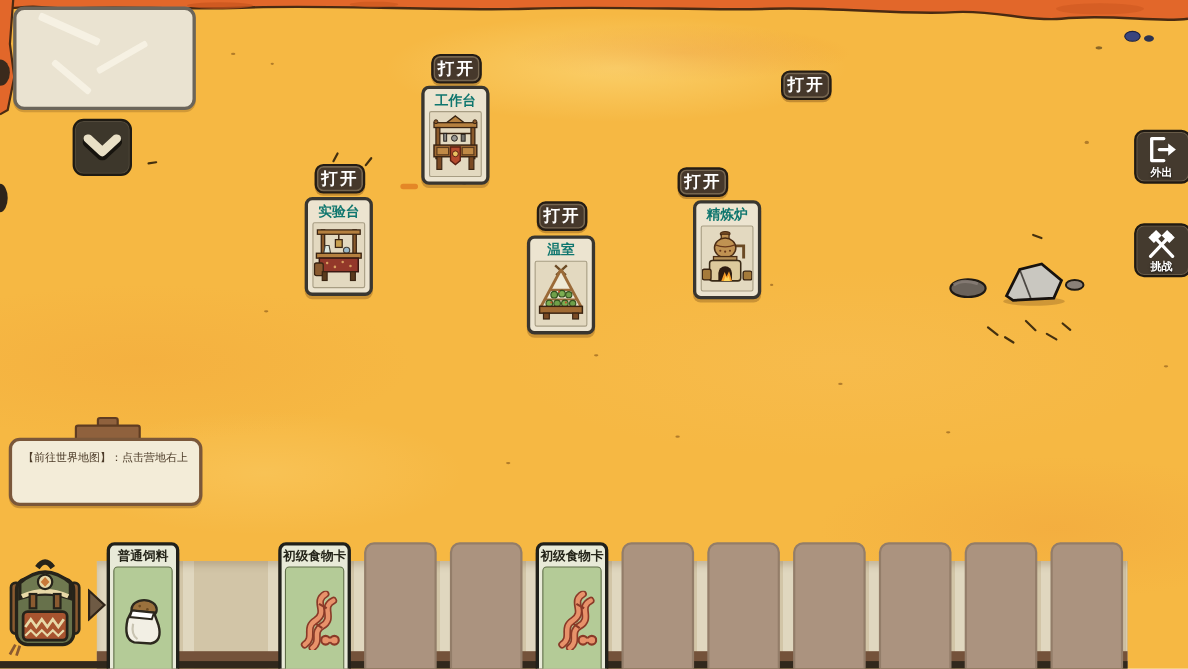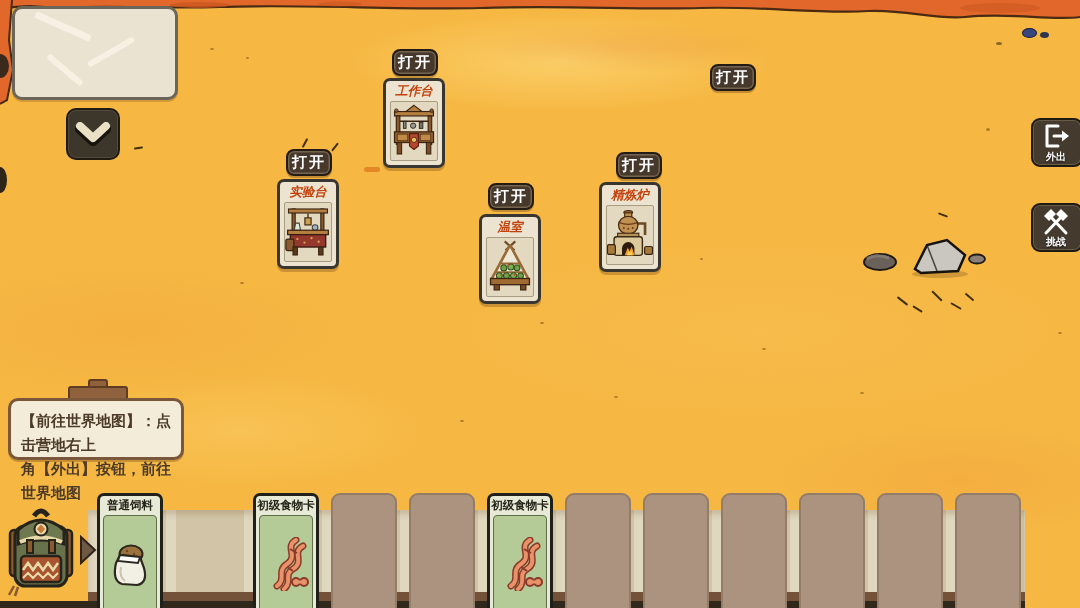--- a/index.html
+++ b/index.html
@@ -18,31 +18,31 @@
   
   #topband{left:0;top:0;width:1080px;height:26px;}
   
   #minimap{left:12px;top:6px;width:160px;height:88px;background:#eae3d1;border:3px solid #6b655a;border-radius:10px;box-shadow:0 2px 0 rgba(100,60,20,.25);overflow:hidden;}
   .paper-streak{position:absolute;background:rgba(253,250,238,.6);border-radius:2px;}
   
   #collapse-btn{left:66px;top:108px;width:50px;height:48px;background:#3d372b;border:2px solid #1f1b13;border-radius:10px;box-shadow:inset 0 0 0 1px rgba(120,110,90,.35);display:flex;align-items:center;justify-content:center;cursor:pointer;}
   
   .open-btn{position:absolute;width:46px;height:27px;background:#46382b;border:2px solid #241c14;border-radius:8px;box-shadow:inset 0 0 0 1.5px rgba(225,205,165,.30),0 2px 0 rgba(80,40,10,.3);color:#fff;font-size:15px;font-weight:bold;letter-spacing:2px;display:flex;align-items:center;justify-content:center;cursor:pointer;box-sizing:border-box;}
   .bcard{position:absolute;width:62px;height:90px;background:#ece4d0;border:3px solid #393630;border-radius:7px;box-shadow:0 3px 0 rgba(90,50,15,.28);box-sizing:border-box;cursor:pointer;}
-  .bcard .btitle{height:19px;line-height:20px;text-align:center;font-size:12.5px;font-weight:bold;color:#c2410c;white-space:nowrap;font-style:italic;}
+  .bcard .btitle{height:19px;line-height:20px;text-align:center;font-size:12.5px;font-weight:bold;color:#0f766e;white-space:nowrap;}
   .bcard .bframe{position:absolute;left:4px;right:4px;top:20px;bottom:4px;background:#e3d9c0;border:1.5px solid #a79d83;border-radius:2px;display:flex;align-items:center;justify-content:center;overflow:hidden;}
   
   .side-btn{position:absolute;left:1031px;width:52px;height:49px;background:#443a2e;border:2px solid #201a12;border-radius:9px;box-shadow:inset 0 0 0 1px rgba(230,210,170,.22);box-sizing:border-box;cursor:pointer;}
   .side-btn .slabel{position:absolute;bottom:1px;left:0;width:46px;text-align:center;color:#fff;font-size:10px;font-weight:bold;text-shadow:0 1px 2px rgba(0,0,0,.8);}
   .side-btn svg{position:absolute;left:8px;top:3px;}
   
   #tooltip-tab{left:68px;top:386px;width:60px;height:16px;background:#8f613d;border:2px solid #5f3c22;border-radius:3px;box-sizing:border-box;}
   #tooltip-nub{left:88px;top:379px;width:20px;height:10px;background:#8f613d;border:2px solid #5f3c22;border-radius:3px;box-sizing:border-box;}
   #tooltip{left:8px;top:398px;width:176px;height:62px;background:#f3ecd8;border:3px solid #7a573a;border-radius:10px;box-shadow:0 2px 0 rgba(90,50,20,.3);box-sizing:border-box;}
-  #tooltip .ttext{padding:8px 10px 0 10px;font-size:15px;font-weight:bold;color:#4b3a27;line-height:1.6;}
+  #tooltip .ttext{padding:8px 10px 0 10px;font-size:10px;font-weight:normal;color:#4b3a27;line-height:1.6;}
   
   #hand-bar{left:88px;top:510px;width:937px;height:98px;background:repeating-linear-gradient(90deg,#e0d7bf 0 10px,#d2c5a7 10px 78px);box-shadow:inset 0 4px 6px rgba(120,90,50,.25);}
   #hand-bar-strip{left:88px;top:592px;width:937px;height:16px;background:#74523a;}
   #bottom-strip{left:0;top:601px;width:1025px;height:7px;background:#31281c;}
   .hand-slot{position:absolute;top:493px;width:66px;height:126px;box-sizing:border-box;}
   .hand-slot.empty{background:#ab937f;border:2px solid #937d69;border-radius:9px;box-shadow:inset 0 -3px 0 rgba(0,0,0,.10);}
   .hand-card{background:#e8ead8;border:3px solid #20201a;border-radius:7px;box-shadow:0 3px 0 rgba(60,30,10,.35);cursor:pointer;}
   .hand-card .htitle{height:18px;line-height:19px;text-align:center;font-size:11.5px;font-weight:bold;color:#232318;white-space:nowrap;}
   .hand-card .hart{position:absolute;left:3px;right:3px;top:19px;bottom:3px;background:#b4cb97;border:1.5px solid #5f6e48;border-radius:4px;display:flex;align-items:center;justify-content:center;overflow:hidden;}
   
@@ -194,21 +194,21 @@
           <circle cx="31" cy="39" r="1" fill="#c84a2a"></circle>
           <circle cx="16" cy="39" r="1" fill="#c84a2a"></circle>
         <rect x="4" y="43" width="44" height="7" fill="#a06a33" stroke="#3a2412" stroke-width="1.5"></rect>
         <rect x="8" y="50" width="6" height="6" fill="#7a4a24" stroke="#3a2412" stroke-width="1.2"></rect>
         <rect x="38" y="50" width="6" height="6" fill="#7a4a24" stroke="#3a2412" stroke-width="1.2"></rect>
       </svg>
     </div>
   </div>
 
   <div class="open-btn" style="left:616px;top:152px">打开</div>
-  <div class="bcard" style="left:599px;top:182px">
+  <div class="bcard" style="left:630px;top:182px">
     <div class="btitle">精炼炉</div>
     <div class="bframe">
       <svg width="52" height="60" viewBox="0 0 52 60">
         <path d="M34,17 h9 v13" fill="none" stroke="#6b4a24" stroke-width="3"></path>
         <ellipse cx="24" cy="4.5" rx="5" ry="2.2" fill="#8a5a2c" stroke="#4a2c14" stroke-width="1.2"></ellipse>
         <rect x="20" y="5" width="8" height="5" fill="#c09252" stroke="#4a2c14" stroke-width="1.3"></rect>
         <ellipse cx="24" cy="19" rx="11" ry="10" fill="#c09252" stroke="#4a2c14" stroke-width="1.5"></ellipse>
         <path d="M14,16 Q24,20 34,16" fill="none" stroke="#6b3a1c" stroke-width="1.4"></path>
         <circle cx="19" cy="22" r="1.1" fill="#6b3a1c"></circle>
           <circle cx="24" cy="23" r="1.1" fill="#6b3a1c"></circle>
@@ -242,21 +242,20 @@
       <polygon points="10,1 3,8 8,13 15,6" fill="#fff"></polygon>
     </svg>
     <div class="slabel">挑战</div>
   </div>
 
   <div id="tooltip-nub" class="abs"></div>
   <div id="tooltip-tab" class="abs"></div>
   <div id="tooltip" class="abs">
     <div class="ttext">
       <div>【前往世界地图】：点击营地右上</div>
-      <div>角【外出】按钮，前往世界地图</div>
     </div>
   </div>
 
   <div id="hand-bar" class="abs"></div>
   <div id="hand-bar-strip" class="abs"></div>
   <div id="bottom-strip" class="abs"></div>
 
   <svg class="abs" style="left:6px;top:498px" width="70" height="100" viewBox="0 0 70 100">
     <path d="M28,18 Q35,8 42,18" fill="none" stroke="#26231a" stroke-width="5"></path>
     <line x1="8" y1="88" x2="3" y2="97" stroke="#8a5a30" stroke-width="2.5"></line>

